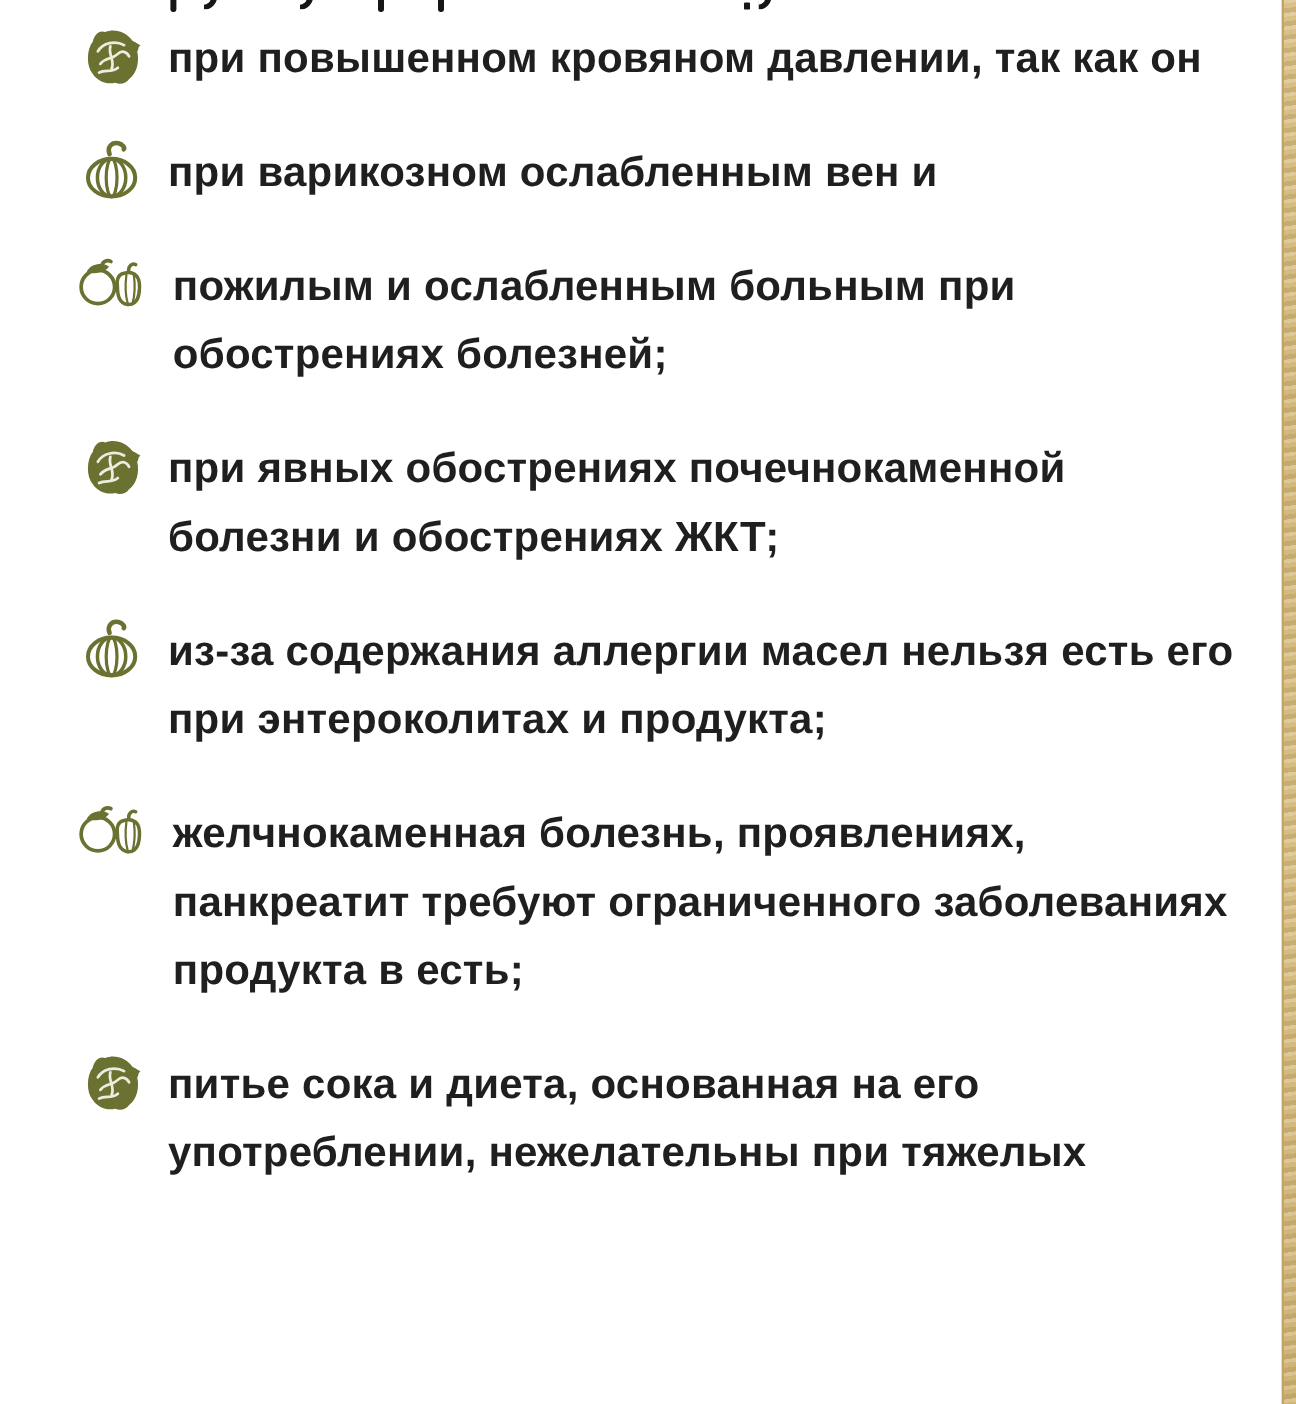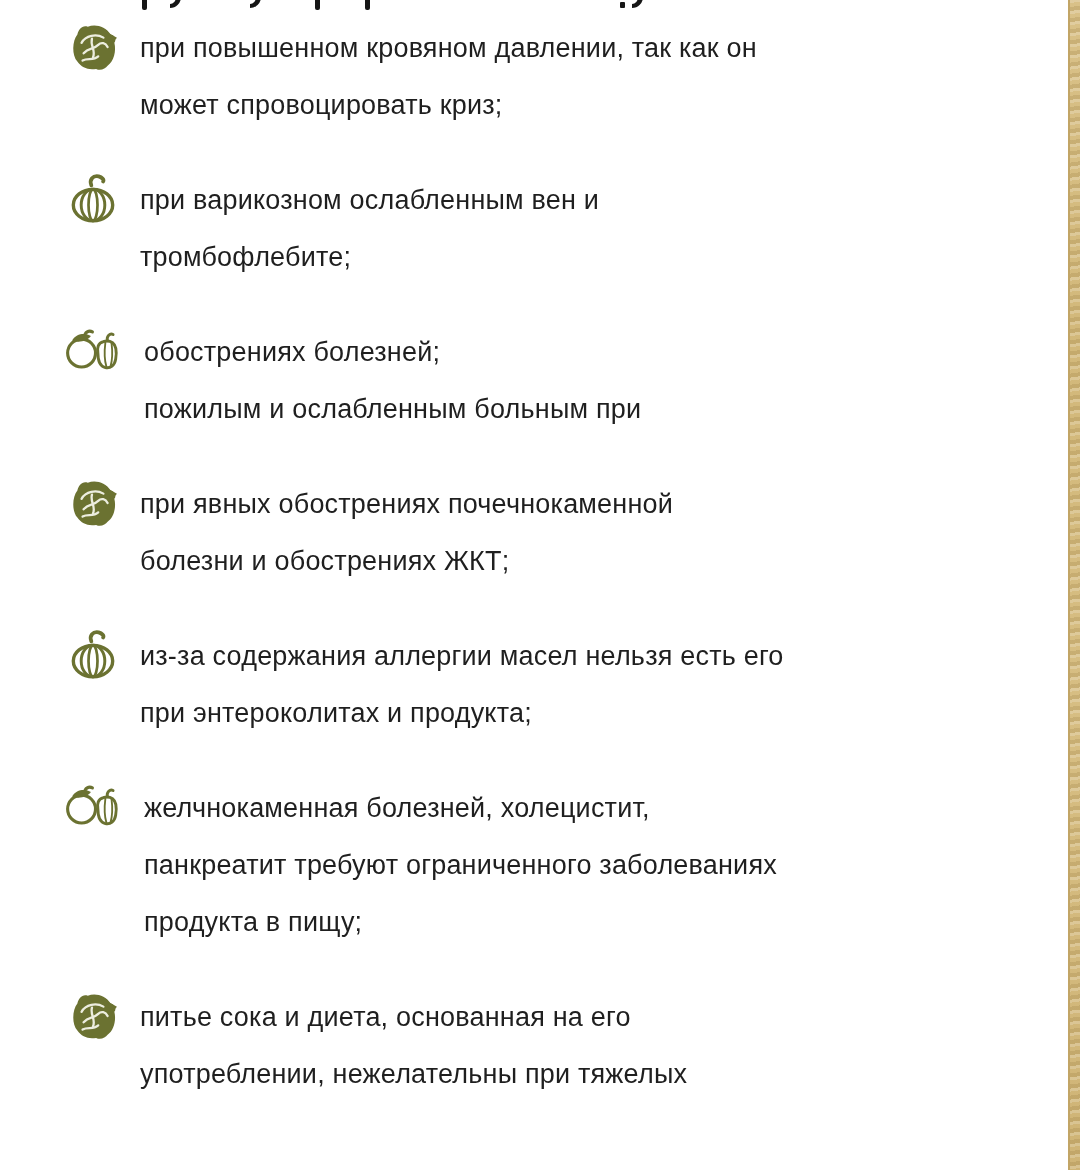--- a/index.html
+++ b/index.html
@@ -72,25 +72,25 @@
     flex: 0 0 58px;
     height: 54px;
     display: flex;
     align-items: flex-start;
     justify-content: center;
     margin-top: 1px;
   }
   .icon svg { display: block; }
   .text { margin-left: 18px; min-width: 0; }
   .line {
-    font-size: 27px;
+    font-size: 35px;
     line-height: 57px;
     letter-spacing: 0.2px;
     white-space: nowrap;
-    font-weight: 400;
+    font-weight: 700;
   }
 </style>
 </head>
 <body>
 
 <div class="page">
   <div class="clipped-line" id="clipped-line">
       <span class="mark stem" style="left: 142px;"></span>
       <span class="mark hook" style="left: 170px;"></span>
       <span class="mark hook" style="left: 250px;"></span>
@@ -108,56 +108,54 @@
     <g fill="none" stroke="#fbfbf2" stroke-width="2.2" stroke-linecap="round" opacity="0.9">
       <path d="M13 20 C17 13 27 11 34 15"></path>
       <path d="M15 30 C20 24 24 27 29 22 C32 19 36 20 38 24"></path>
       <path d="M23 16 C21 23 27 27 24 34"></path>
       <path d="M14 37 C19 34 24 37.5 29 33"></path>
     </g>
   </svg>
 </span>
         <div class="text">
           <div class="line">при повышенном кровяном давлении, так как он</div>
-          <div class="line">может спровоцировать криз;</div>
         </div>
       </div>
       <div class="item">
         <span class="icon">
   <svg width="54" height="54" viewBox="0 0 48 48" aria-hidden="true">
     <g fill="none" stroke="#6b7231" stroke-linecap="round">
       <path d="M22.5 11 C20.5 6 24 2 29 3 C32 3.8 34 6 33 7.5" stroke-width="3.4"></path>
       <ellipse cx="24" cy="28.5" rx="17.5" ry="14" stroke-width="3"></ellipse>
       <ellipse cx="24" cy="28.5" rx="10.5" ry="14" stroke-width="2.6"></ellipse>
       <ellipse cx="24" cy="28.5" rx="4" ry="14" stroke-width="2.4"></ellipse>
     </g>
   </svg>
 </span>
         <div class="text">
           <div class="line">при варикозном ослабленным вен и</div>
-          <div class="line">тромбофлебите;</div>
         </div>
       </div>
       <div class="item">
         <span class="icon">
   <svg width="62" height="50" viewBox="0 0 60 48" aria-hidden="true">
     <g fill="none" stroke="#6b7231" stroke-linecap="round">
       <ellipse cx="17" cy="27" rx="13.5" ry="13.5" stroke-width="3"></ellipse>
       <path d="M20 11 C20 7 24 4.5 27.5 6.5" stroke-width="3"></path>
       <path d="M38 16 C33 17 31.8 22 32.8 27 C32.8 34 35 40 40 41 C45 42 49 39 50 33 C51 27 51 20 47 17 C44 15 41 15 38 16 Z" stroke-width="2.8"></path>
       <path d="M40 17 C39 25 39 33 41 40" stroke-width="1.8"></path>
       <path d="M46 17 C47 25 47 33 45 40" stroke-width="1.8"></path>
       <path d="M42 15 C41 10.5 44.5 7.5 47.5 9" stroke-width="2.8"></path>
     </g>
     <path fill="#6b7231" d="M8 14.5 C11.5 8 21 7 26 10.5 C23 15.5 13 17.5 8 14.5 Z"></path>
   </svg>
 </span>
         <div class="text">
+          <div class="line">пожилым и ослабленным больным при</div>
           <div class="line">обострениях болезней;</div>
-          <div class="line">пожилым и ослабленным больным при</div>
         </div>
       </div>
       <div class="item">
         <span class="icon">
   <svg width="50" height="52" viewBox="0 0 48 48" aria-hidden="true">
     <path fill="#6b7231" d="M9 12 C4 18 3.5 32 9 38 C13 44 20 46.5 27 45 C31 47 36 45 38 42 C44 38 46.5 28 44.5 20 C47 17 44.5 12.5 41 12 C36 4 26 1.5 19 4.5 C14 2.5 10 7 9 12 Z"></path>
     <path fill="#6b7231" d="M38 10 L47 15 L41 22 Z"></path>
     <g fill="none" stroke="#fbfbf2" stroke-width="2.2" stroke-linecap="round" opacity="0.9">
       <path d="M13 20 C17 13 27 11 34 15"></path>
       <path d="M15 30 C20 24 24 27 29 22 C32 19 36 20 38 24"></path>
@@ -195,23 +193,23 @@
       <path d="M20 11 C20 7 24 4.5 27.5 6.5" stroke-width="3"></path>
       <path d="M38 16 C33 17 31.8 22 32.8 27 C32.8 34 35 40 40 41 C45 42 49 39 50 33 C51 27 51 20 47 17 C44 15 41 15 38 16 Z" stroke-width="2.8"></path>
       <path d="M40 17 C39 25 39 33 41 40" stroke-width="1.8"></path>
       <path d="M46 17 C47 25 47 33 45 40" stroke-width="1.8"></path>
       <path d="M42 15 C41 10.5 44.5 7.5 47.5 9" stroke-width="2.8"></path>
     </g>
     <path fill="#6b7231" d="M8 14.5 C11.5 8 21 7 26 10.5 C23 15.5 13 17.5 8 14.5 Z"></path>
   </svg>
 </span>
         <div class="text">
-          <div class="line">желчнокаменная болезней, холецистит,</div>
+          <div class="line">желчнокаменная болезнь, проявлениях,</div>
           <div class="line">панкреатит требуют ограниченного заболеваниях</div>
-          <div class="line">продукта в пищу;</div>
+          <div class="line">продукта в есть;</div>
         </div>
       </div>
       <div class="item">
         <span class="icon">
   <svg width="50" height="52" viewBox="0 0 48 48" aria-hidden="true">
     <path fill="#6b7231" d="M9 12 C4 18 3.5 32 9 38 C13 44 20 46.5 27 45 C31 47 36 45 38 42 C44 38 46.5 28 44.5 20 C47 17 44.5 12.5 41 12 C36 4 26 1.5 19 4.5 C14 2.5 10 7 9 12 Z"></path>
     <path fill="#6b7231" d="M38 10 L47 15 L41 22 Z"></path>
     <g fill="none" stroke="#fbfbf2" stroke-width="2.2" stroke-linecap="round" opacity="0.9">
       <path d="M13 20 C17 13 27 11 34 15"></path>
       <path d="M15 30 C20 24 24 27 29 22 C32 19 36 20 38 24"></path>

